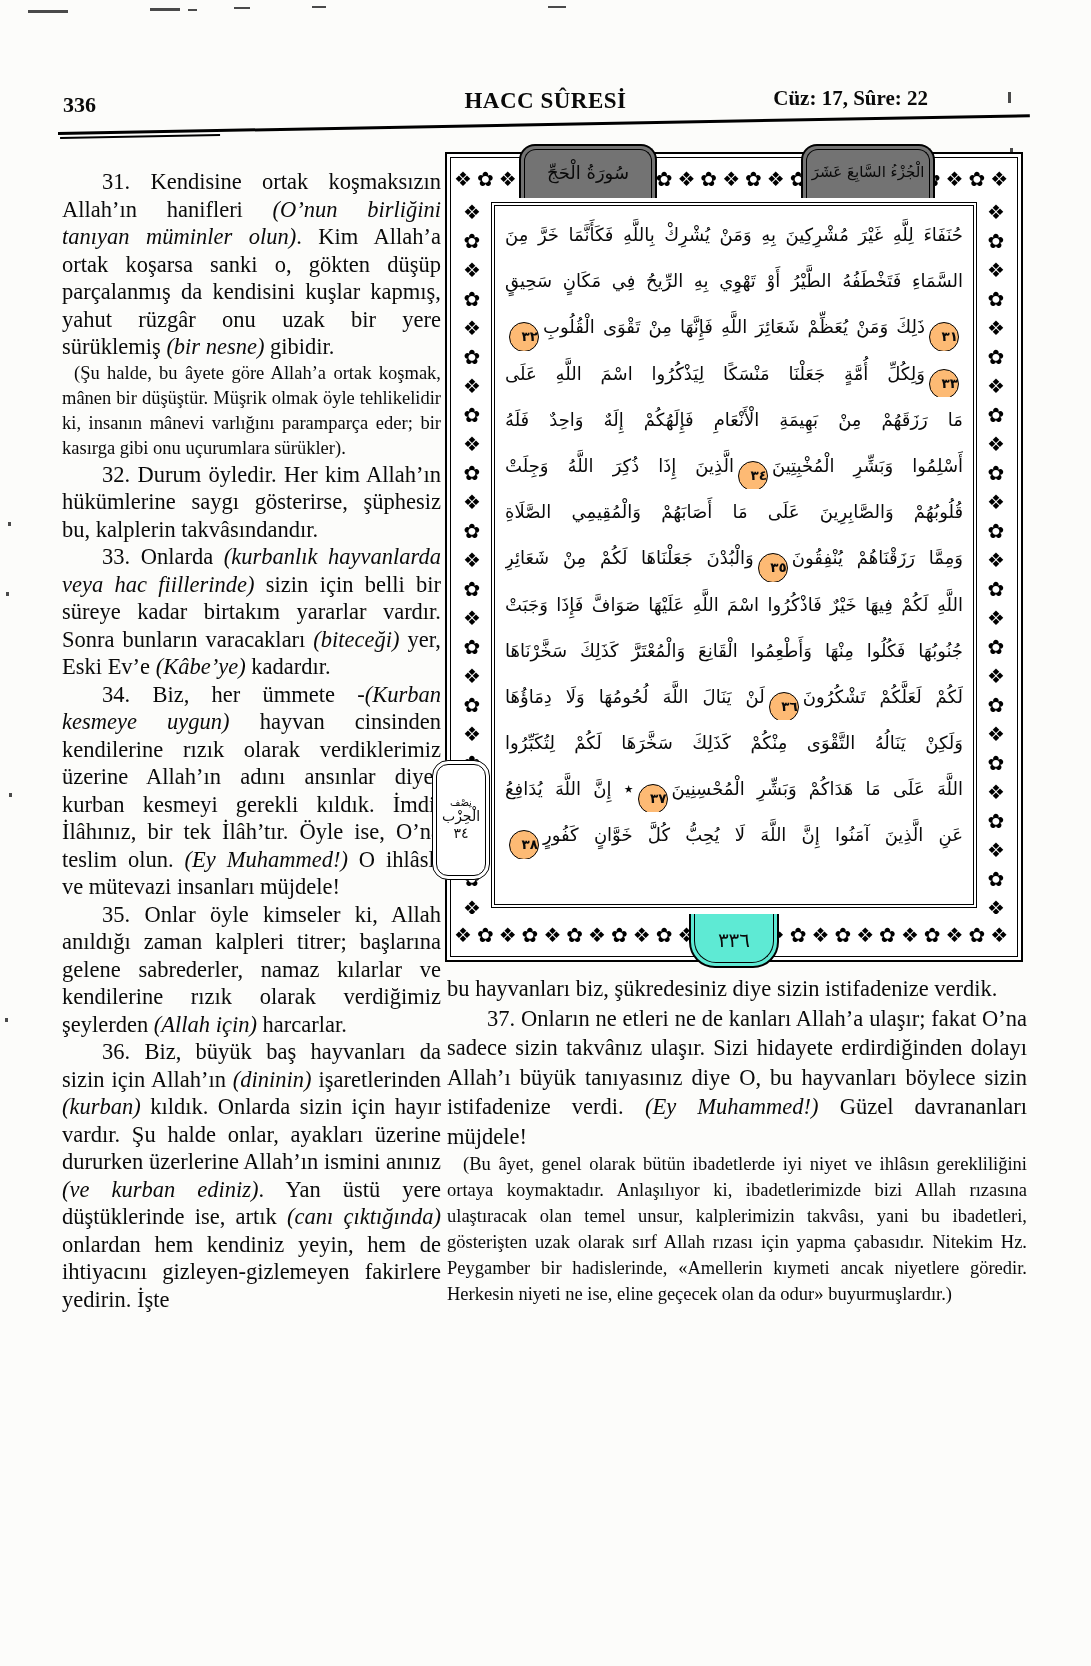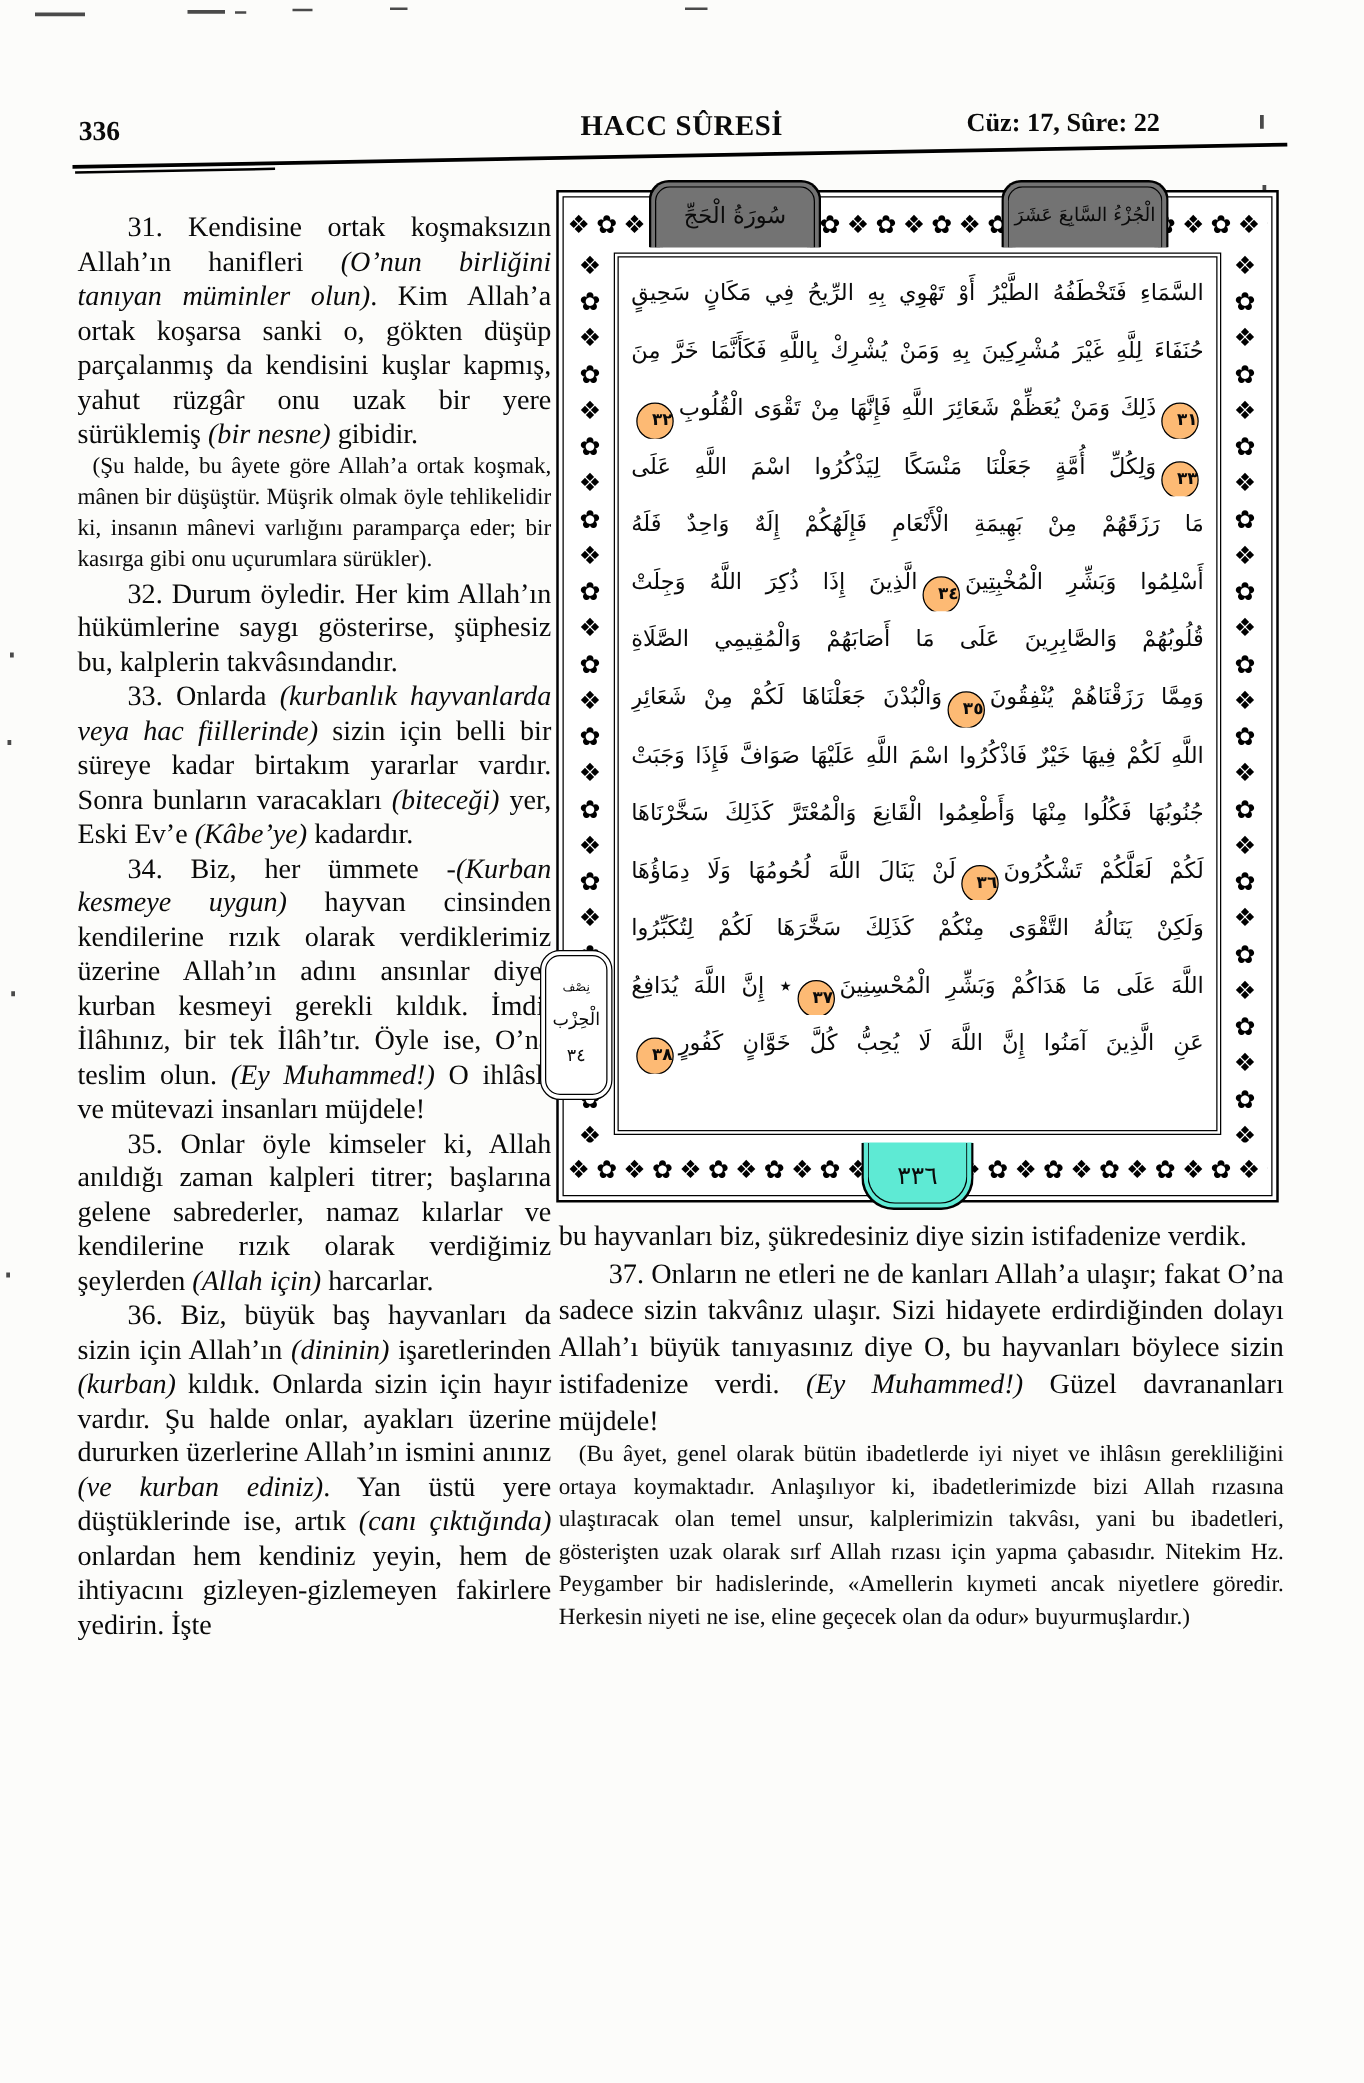--- a/index.html
+++ b/index.html
@@ -56,21 +56,21 @@
   .tab-surah{left:74px;width:134px;font-size:18px;}
   .tab-juz{right:88px;width:130px;font-size:15px;}
   .tab-page{position:absolute;left:50%;bottom:-6px;transform:translateX(-50%);width:86px;height:52px;
             background:#5eead4;border:2px solid #000;border-top:none;border-radius:0 0 26px 26px;z-index:6;
             display:flex;align-items:center;justify-content:center;
             font-family:"DejaVu Sans",sans-serif;font-size:20px;}
   .tab-page::after{content:"";position:absolute;left:3px;right:3px;top:0;bottom:3px;
             border:1px solid #000;border-top:none;border-radius:0 0 22px 22px;pointer-events:none;}
   .hizb{position:absolute;left:-13px;top:608px;width:56px;height:118px;background:#fff;
         border:1.5px solid #000;border-radius:16px;z-index:7;
-        display:flex;flex-direction:column;align-items:center;justify-content:center;gap:12px;
+        display:flex;flex-direction:column;align-items:center;justify-content:center;gap:0;
         font-family:"DejaVu Sans",sans-serif;direction:rtl;}
   .hizb::after{content:"";position:absolute;inset:3px;border:1px solid #000;border-radius:12px;pointer-events:none;}
   .hizb-s{font-size:10px;line-height:1;}
   .hizb-m{font-size:14px;line-height:1.2;}
   .hizb-n{font-size:14px;line-height:1.2;}
   
   .art{position:absolute;background:#4a4a4a;}
 </style>
 </head>
 <body>
@@ -104,22 +104,22 @@
 </div>
 
 <div class="quran">
   <div class="q-band">
     <div class="orn orn-top orn-h">❖✿❖✿❖✿❖✿❖✿❖✿❖✿❖✿❖✿❖✿❖✿❖✿❖✿❖✿❖✿❖✿❖✿❖✿❖✿❖✿❖✿❖✿❖✿❖✿❖✿❖✿❖✿❖✿❖✿❖✿</div>
     <div class="orn orn-bottom orn-h">❖✿❖✿❖✿❖✿❖✿❖✿❖✿❖✿❖✿❖✿❖✿❖✿❖✿❖✿❖✿❖✿❖✿❖✿❖✿❖✿❖✿❖✿❖✿❖✿❖✿❖✿❖✿❖✿❖✿❖✿</div>
     <div class="orn orn-left orn-v">❖✿❖✿❖✿❖✿❖✿❖✿❖✿❖✿❖✿❖✿❖✿❖✿❖✿❖✿❖✿❖✿❖✿❖✿❖✿❖✿❖✿❖✿</div>
     <div class="orn orn-right orn-v">❖✿❖✿❖✿❖✿❖✿❖✿❖✿❖✿❖✿❖✿❖✿❖✿❖✿❖✿❖✿❖✿❖✿❖✿❖✿❖✿❖✿❖✿</div>
     <div class="q-content">
       <div class="alines" lang="ar" dir="rtl">
+          <div class="aline">حُنَفَاءَ لِلَّهِ غَيْرَ مُشْرِكِينَ بِهِ وَمَنْ يُشْرِكْ بِاللَّهِ فَكَأَنَّمَا خَرَّ مِنَ</div>
           <div class="aline">السَّمَاءِ فَتَخْطَفُهُ الطَّيْرُ أَوْ تَهْوِي بِهِ الرِّيحُ فِي مَكَانٍ سَحِيقٍ</div>
-          <div class="aline">حُنَفَاءَ لِلَّهِ غَيْرَ مُشْرِكِينَ بِهِ وَمَنْ يُشْرِكْ بِاللَّهِ فَكَأَنَّمَا خَرَّ مِنَ</div>
           <div class="aline"><span class="vmark">٣١</span>ذَلِكَ وَمَنْ يُعَظِّمْ شَعَائِرَ اللَّهِ فَإِنَّهَا مِنْ تَقْوَى الْقُلُوبِ<span class="vmark">٣٢</span></div>
           <div class="aline"><span class="vmark">٣٣</span>وَلِكُلِّ أُمَّةٍ جَعَلْنَا مَنْسَكًا لِيَذْكُرُوا اسْمَ اللَّهِ عَلَى</div>
           <div class="aline">مَا رَزَقَهُمْ مِنْ بَهِيمَةِ الْأَنْعَامِ فَإِلَهُكُمْ إِلَهٌ وَاحِدٌ فَلَهُ</div>
           <div class="aline">أَسْلِمُوا وَبَشِّرِ الْمُخْبِتِينَ<span class="vmark">٣٤</span>الَّذِينَ إِذَا ذُكِرَ اللَّهُ وَجِلَتْ</div>
           <div class="aline">قُلُوبُهُمْ وَالصَّابِرِينَ عَلَى مَا أَصَابَهُمْ وَالْمُقِيمِي الصَّلَاةِ</div>
           <div class="aline">وَمِمَّا رَزَقْنَاهُمْ يُنْفِقُونَ<span class="vmark">٣٥</span>وَالْبُدْنَ جَعَلْنَاهَا لَكُمْ مِنْ شَعَائِرِ</div>
           <div class="aline">اللَّهِ لَكُمْ فِيهَا خَيْرٌ فَاذْكُرُوا اسْمَ اللَّهِ عَلَيْهَا صَوَافَّ فَإِذَا وَجَبَتْ</div>
           <div class="aline">جُنُوبُهَا فَكُلُوا مِنْهَا وَأَطْعِمُوا الْقَانِعَ وَالْمُعْتَرَّ كَذَلِكَ سَخَّرْنَاهَا</div>
           <div class="aline">لَكُمْ لَعَلَّكُمْ تَشْكُرُونَ<span class="vmark">٣٦</span>لَنْ يَنَالَ اللَّهَ لُحُومُهَا وَلَا دِمَاؤُهَا</div>
           <div class="aline">وَلَكِنْ يَنَالُهُ التَّقْوَى مِنْكُمْ كَذَلِكَ سَخَّرَهَا لَكُمْ لِتُكَبِّرُوا</div>

